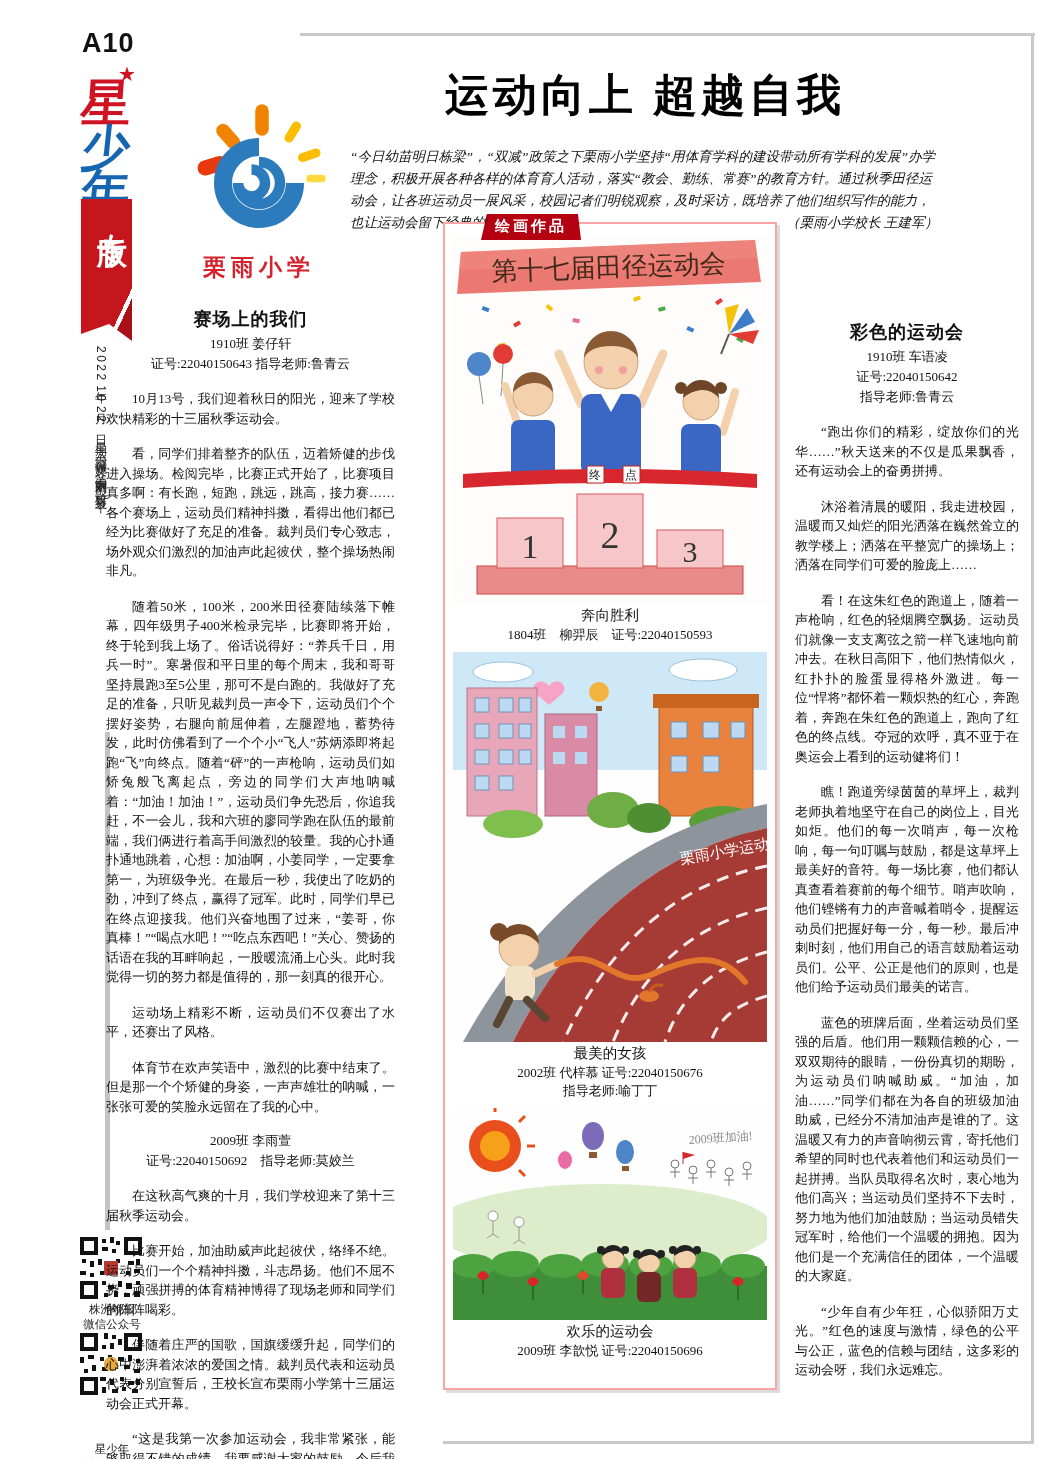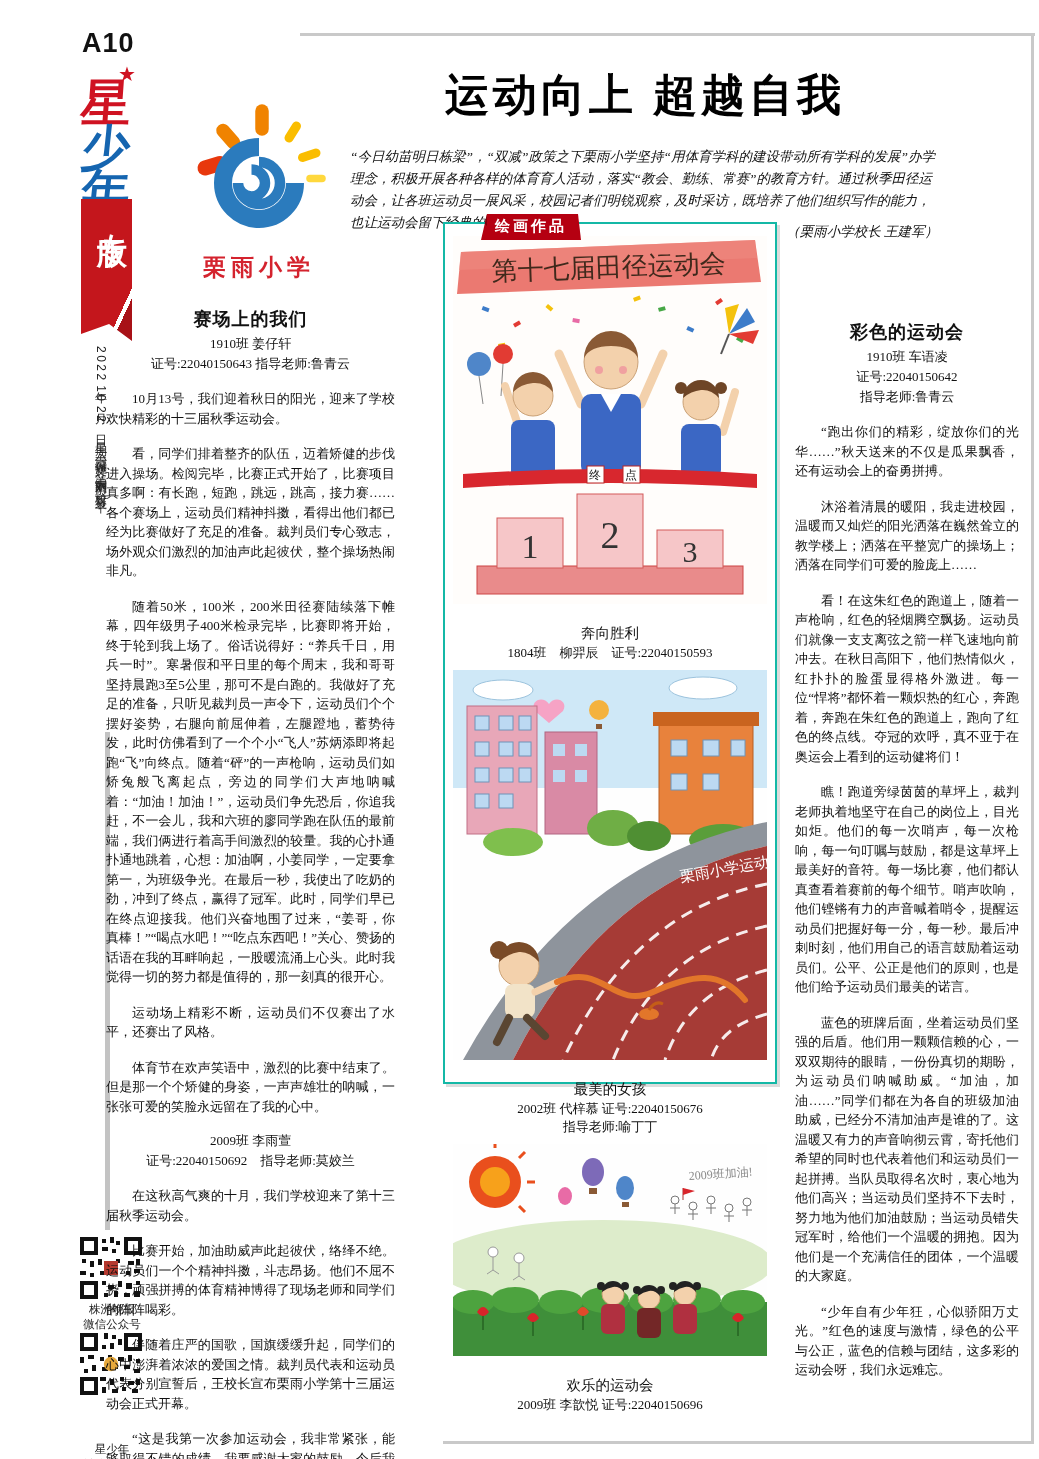--- a/index.html
+++ b/index.html
@@ -29,46 +29,46 @@
   .qr{left:80px;width:62px;height:62px;}
   .qrlabel{left:64px;width:96px;text-align:center;font-size:11.5px;line-height:1.3;
            font-family:"Liberation Sans","DejaVu Sans",sans-serif;color:#222;}
   
   .headline{left:345px;top:66px;width:600px;text-align:center;
             font-family:"Liberation Sans","DejaVu Sans",sans-serif;
             font-size:44px;font-weight:900;letter-spacing:4px;color:#000;}
   .intro{left:350px;top:146px;width:588px;font-size:13.5px;line-height:1.62;
          font-style:italic;color:#111;}
   .intro .lead{text-indent:2em;display:inline;}
-  .intro .attr{float:right;margin-top:9px;}
+  .intro .attr{float:right;}
   
   .schoollogo{left:181px;top:96px;width:156px;text-align:center;}
   .schoolname{color:#d4232e;font-size:23px;font-weight:bold;letter-spacing:5px;margin-top:2px;}
   
   .col{position:absolute;}
   .art-title{text-align:center;font-size:18px;letter-spacing:1px;margin:0 0 4px;}
   .art-meta{text-align:center;font-size:13px;margin:0 0 2px;}
   .bodytext p{margin:16px;text-indent:2em;text-align:justify;font-size:13px;line-height:1.5;}
   .leftcol{left:90px;top:307px;width:321px;}
   .rightcol{left:779px;top:320px;width:256px;}
   .leftcol .bodytext{margin-top:12px;}
   .rightcol .bodytext{margin-top:12px;}
   .second-art{margin-top:16px;}
   
-  .gallery{left:443px;top:222px;width:334px;height:862px;background:#fff;
-           border:2px solid #14b8a6;box-shadow:3px 3px 0 #dcdcdc;box-sizing:border-box;
+  .gallery{left:443px;top:222px;width:334px;height:1168px;background:#fff;
+           border:2px solid #fca5a5;box-shadow:3px 3px 0 #dcdcdc;box-sizing:border-box;
            padding:12px 8px 6px;}
   .badge{position:absolute;top:-10px;left:36px;background:#b50011;color:#fff;
          font-family:"Liberation Sans","DejaVu Sans",sans-serif;
          font-size:15px;font-weight:bold;letter-spacing:3px;padding:3px 14px 4px;
          clip-path:polygon(6% 0,97% 0,100% 100%,0 100%);}
   .badge::before{content:"";position:absolute;left:-6px;top:0;border:6px solid transparent;
                  border-right-color:#7e000c;}
   .caption{text-align:center;margin:2px 0 8px;}
-  .cap-title{font-size:14.5px;margin:20px 0 1px;}
+  .cap-title{font-size:14.5px;margin:2px 0 1px;}
   .cap-line{font-size:13px;margin:0;}
   .drawing{display:block;width:314px;}
 </style>
 </head>
 <body>
 
 <div class="abs edge" style="left:300px;top:33px;width:735px;height:3px;"></div>
 <div class="abs edge" style="left:1031px;top:33px;width:3px;height:1410px;"></div>
 <div class="abs edge" style="left:443px;top:1441px;width:591px;height:3px;"></div>
 

